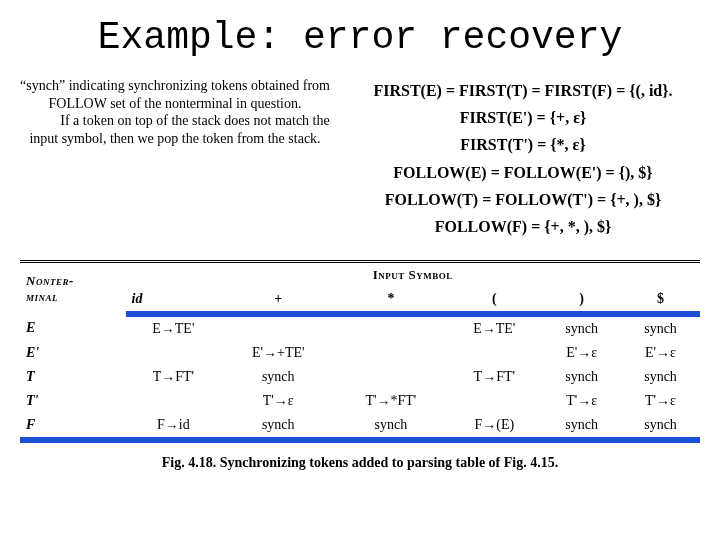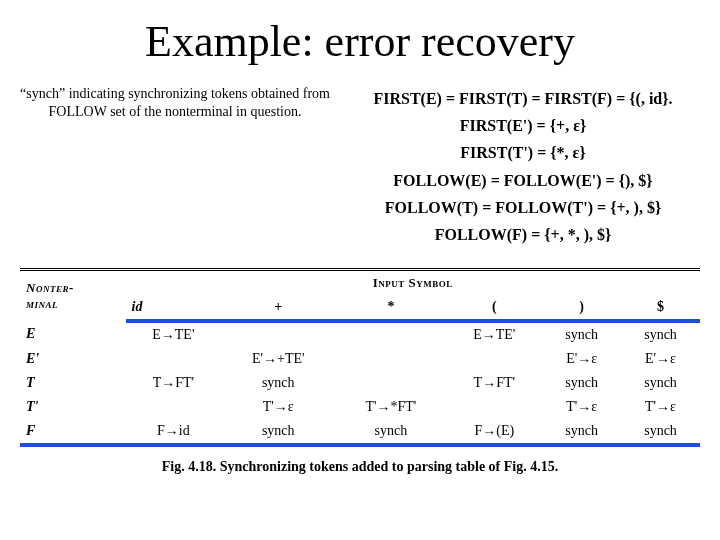--- a/index.html
+++ b/index.html
@@ -14,22 +14,22 @@
     color:#000;
     overflow:hidden;
   }
   .page{
     width:720px;height:540px;
     box-sizing:border-box;
     padding:10px 20px 20px 20px;
   }
   .title{
     text-align:center;
-    font-family:Liberation Serif, serif;
-    font-size:44px;
+    font-family:Liberation Mono, monospace;
+    font-size:38px;
     font-weight:400;
     margin:6px 0 18px 0;
   }
   .top{
     display:flex;
     gap:16px;
     align-items:flex-start;
     text-align:center;
   }
   .left-text{
@@ -56,38 +56,39 @@
   }
   table.parse th, table.parse td{
     padding:4px 6px;
     text-align:center;
     white-space:nowrap;
   }
   table.parse .dbl-top{ border-top:3px double #000; }
   table.parse td:first-child, table.parse th:first-child{ text-align:left; font-weight:bold; font-style:italic; }
   .hdr-row th{ font-size:13px; font-variant:small-caps; letter-spacing:0.5px; }
   .sub-hdr th{ font-weight:bold; }
-  .sep td, .sep th{ border-bottom:4px solid #1d4ed8; }
+  .sep td, .sep th{ border-bottom:6px solid #1d4ed8; }
   .caption{
     text-align:center;
     font-family:var(--serif);
     font-size:14px;
     margin-top:12px;
   }
   .bold{font-weight:bold;}
 </style>
 </head>
 <body>
 <div class="page">
 
 <h1 class="title">Example: error recovery</h1>
 
 <div class="top">
   <div class="left-text">
     <div>“synch” indicating synchronizing tokens obtained from FOLLOW set of the nonterminal in question.</div>
+    <div><span class="indent"></span><span>If a token on top of the stack does not match the input symbol, then we pop the token from the stack.</span></div>
   </div>
   <div class="first-sets">
     <div class="bold">FIRST(E) = FIRST(T) = FIRST(F) = {(, id}.</div>
     <div class="bold">FIRST(E') = {+, ε}</div>
     <div class="bold">FIRST(T') = {*, ε}</div>
     <div class="bold">FOLLOW(E) = FOLLOW(E') = {), $}</div>
     <div class="bold">FOLLOW(T) = FOLLOW(T') = {+, ), $}</div>
     <div class="bold">FOLLOW(F) = {+, *, ), $}</div>
   </div>
 </div>

